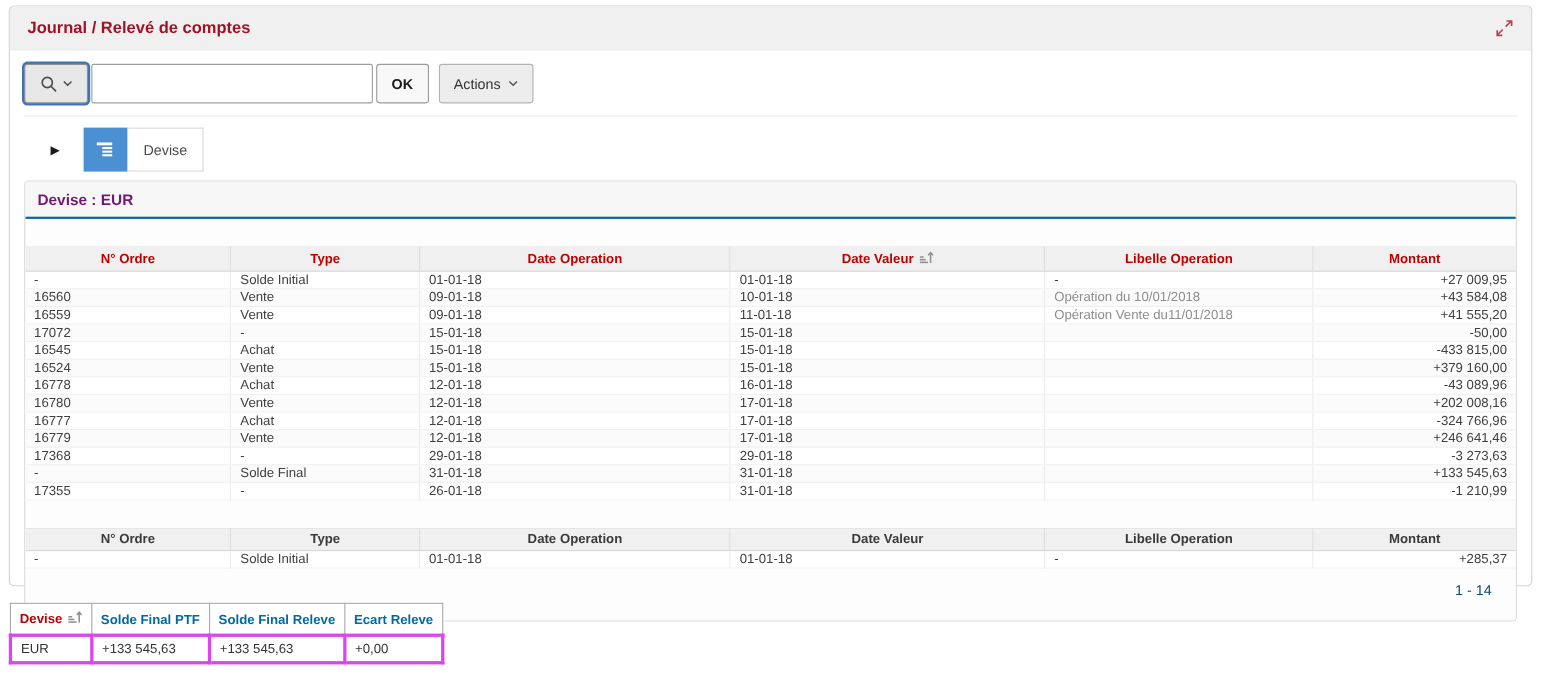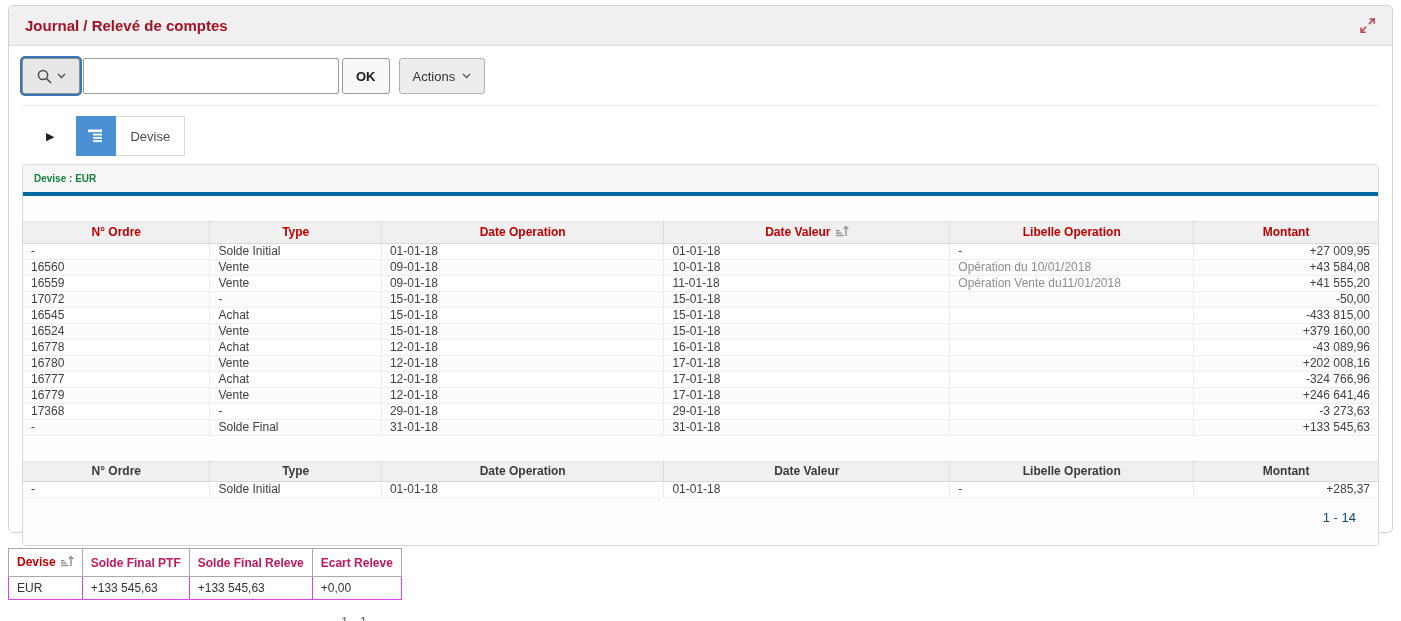--- a/index.html
+++ b/index.html
@@ -41,22 +41,22 @@
   .pill { display:flex; cursor:pointer; }
   .pill-icon { width:40px; height:40px; background:#4a90d2; display:flex;
     align-items:center; justify-content:center; }
   .pill-label { height:40px; background:#fff; border:1px solid #d9d9d9;
     border-left:none; display:flex; align-items:center; padding:0 14px;
     font-size:13px; color:#4a4a4a; }
 
   
   .report-box { margin-top:7px; border:1px solid #d8d8d8; border-radius:4px;
     background:#fdfdfd; overflow:hidden; }
-  .group-bar { padding:8px 11px; font-weight:700; font-size:10px; color:#15803d;
-    background:#f7f7f7; border-bottom:4px solid #0369a1; }
+  .group-bar { padding:8px 11px; font-weight:700; font-size:14px; color:#701a75;
+    background:#f7f7f7; border-bottom:2px solid #0369a1; }
   .group-bar + table { border-top:none; }
   table.ir { width:100%; border-collapse:collapse; table-layout:fixed;
     font-size:12px; color:#404040; background:#fff;margin-top:25px; }
   table.ir thead th { background:#f0f0f0; border-bottom:1px solid #d8d8d8;
     border-right:1px solid #ddd; border-top:1px solid #e6e6e6;
     padding:3px 6px; font-weight:700; font-size:12px; text-align:center;
     line-height:13px; cursor:pointer; white-space:nowrap; }
   table.ir thead th:last-child { border-right:none; }
   table.ir.hdr-red thead th { color:#c00000; }
   table.ir.hdr-dark thead th { color:#3a3a3a; }
@@ -68,23 +68,23 @@
   td.num { text-align:right; }
   td.muted { color:#8e8e8e; }
   .report-pagination { text-align:right; color:#0c4a6e; font-size:13px;
     padding:12px 22px 20px 0; background:#fdfdfd; }
   .sort-icon { display:inline-block; vertical-align:-1px; margin-left:5px; }
 
   
   .summary { position:absolute; left:8px; top:548px; width:377px; }
   table.sum { border-collapse:collapse; font-size:12px; color:#333; background:#fff; }
   table.sum th { border:1px solid #a9a9a9; padding:6px 8px; text-align:left;
-    font-weight:700; font-size:12px; color:#be185d; white-space:nowrap; cursor:pointer; }
+    font-weight:700; font-size:12px; color:#0369a1; white-space:nowrap; cursor:pointer; }
   table.sum th.red { color:#c00000; }
-  table.sum td { border:1px solid #d946ef; padding:4px 8px; white-space:nowrap;margin-left:20px; }
+  table.sum td { border:3px solid #d946ef; padding:4px 8px; white-space:nowrap;margin-left:20px; }
   .summary-pagination { margin-top:14px; text-align:right; padding-right:18px;
     color:#666; font-size:13px; }
 </style>
 </head>
 <body>
 
 <div class="panel">
   <div class="panel-header">
     <div class="panel-title">Journal / Relevé de comptes</div>
     <div class="expand-btn">
@@ -255,20 +255,28 @@
                 <td></td>
                 <td class="num">-3 273,63</td>
               </tr>
               <tr>
                 <td>-</td>
                 <td>Solde Final</td>
                 <td>31-01-18</td>
                 <td>31-01-18</td>
                 <td></td>
                 <td class="num">+133 545,63</td>
+              </tr>
+              <tr>
+                <td>17355</td>
+                <td>-</td>
+                <td>26-01-18</td>
+                <td>31-01-18</td>
+                <td></td>
+                <td class="num">-1 210,99</td>
               </tr>
             </tbody>
           </table>
           <table class="ir hdr-dark">
             <colgroup>
               <col style="width: 13.8%;">
               <col style="width: 12.65%;">
               <col style="width: 20.85%;">
               <col style="width: 21.1%;">
               <col style="width: 18%;">

